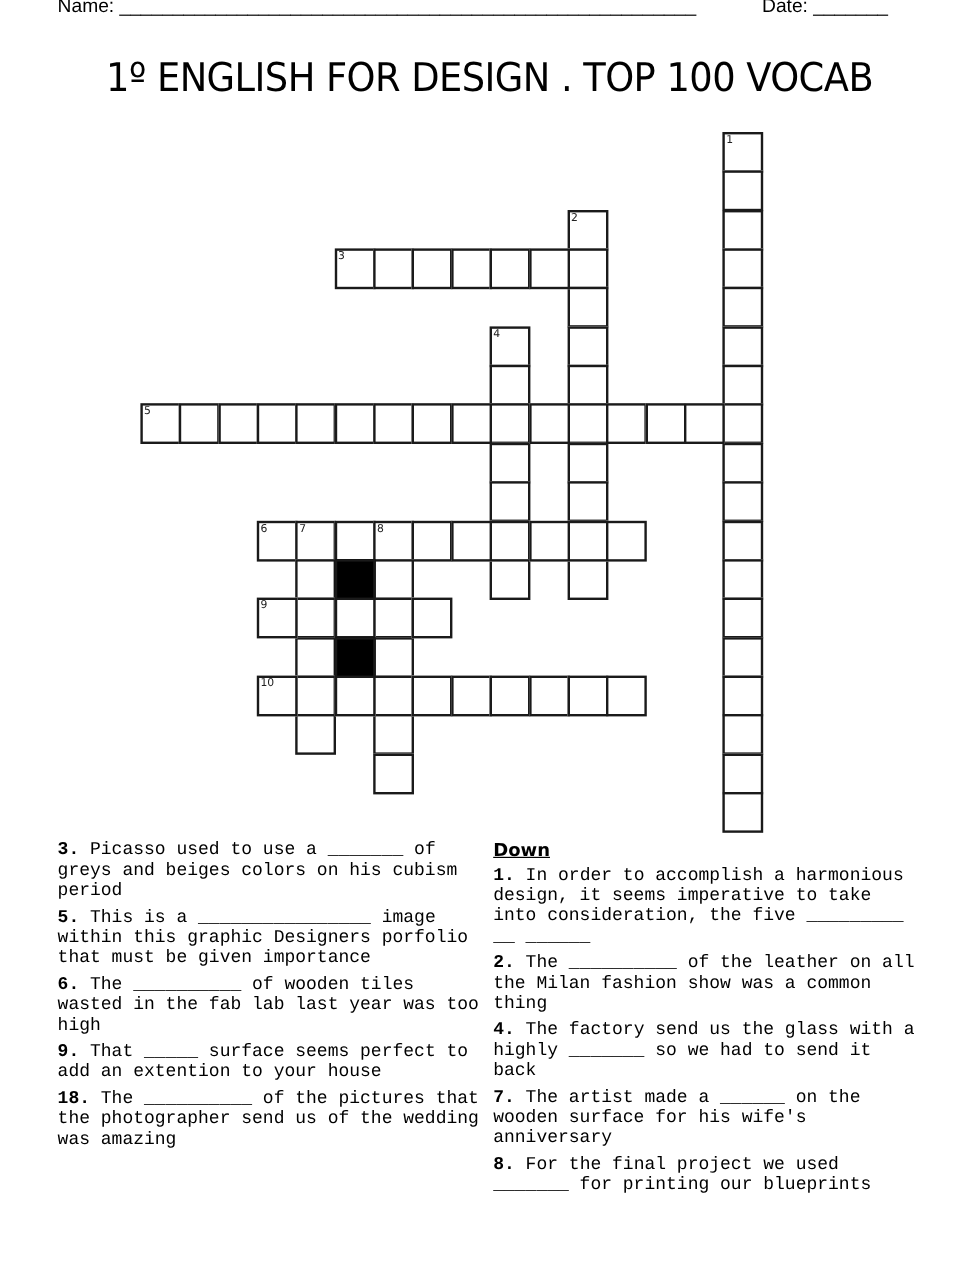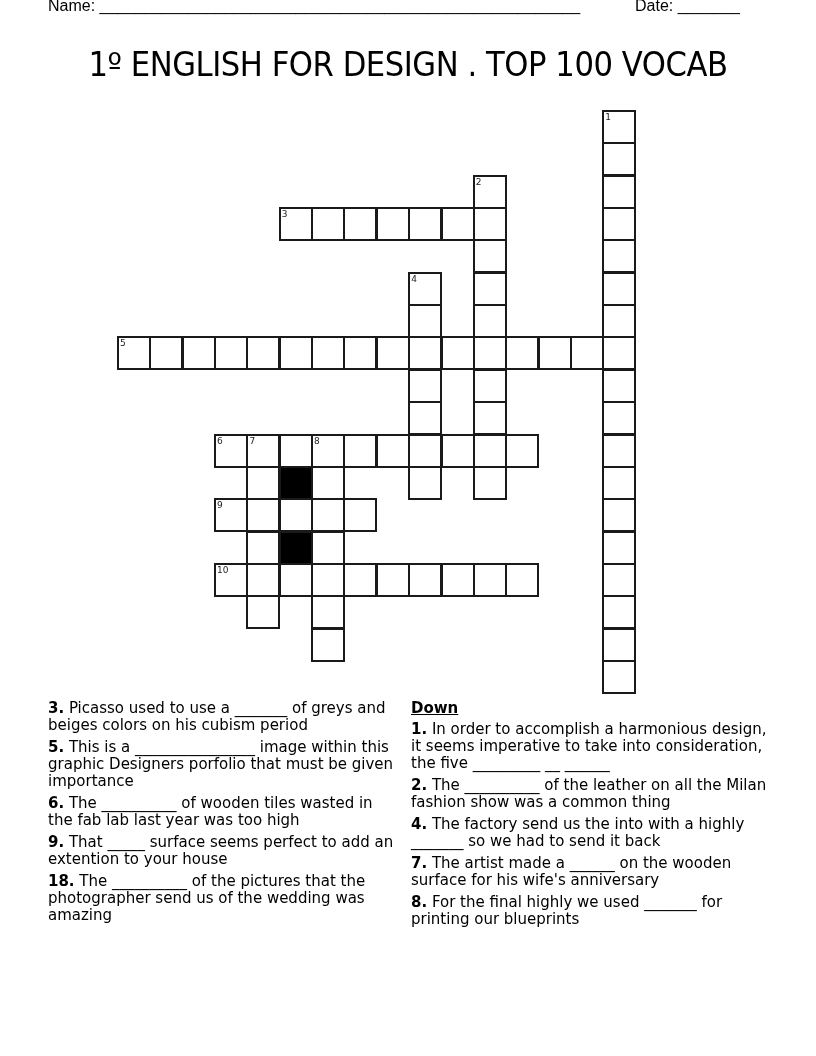--- a/index.html
+++ b/index.html
@@ -29,21 +29,21 @@
       font-family: "DejaVu Sans", sans-serif; font-size: 9px; line-height: 10px; color: #222;
     }
     .clues {
       position: absolute; top: 700px; font-size: 15px; line-height: 17px;
     }
     .clues.across { left: 48px; width: 352px; }
     .clues.down { left: 411px; width: 360px; }
     .clues h3 {
       margin: 0 0 4px 0; font-size: 15px; font-weight: bold; text-decoration: underline;
     }
-    .clue { margin: 0 0 5px 0; }
+    .clue { margin: 0 0 5px 0; font-family: Liberation Mono, monospace; }
     .clue b { font-weight: bold; }
   </style>
 </head>
 <body>
 
 <div class="header-line">
   <span>Name: ______________________________________________________</span>
   <span>Date: _______</span>
 </div>
 
@@ -163,16 +163,16 @@
   <div class="clue"><b>5.</b><span> This is a ________________ image within this graphic Designers porfolio that must be given importance</span></div>
   <div class="clue"><b>6.</b><span> The __________ of wooden tiles wasted in the fab lab last year was too high</span></div>
   <div class="clue"><b>9.</b><span> That _____ surface seems perfect to add an extention to your house</span></div>
   <div class="clue"><b>18.</b><span> The __________ of the pictures that the photographer send us of the wedding was amazing</span></div>
 </div>
 
 <div class="clues down">
   <h3>Down</h3>
   <div class="clue"><b>1.</b><span> In order to accomplish a harmonious design, it seems imperative to take into consideration, the five _________ __ ______</span></div>
   <div class="clue"><b>2.</b><span> The __________ of the leather on all the Milan fashion show was a common thing</span></div>
-  <div class="clue"><b>4.</b><span> The factory send us the into with a highly _______ so we had to send it back</span></div>
+  <div class="clue"><b>4.</b><span> The factory send us the glass with a highly _______ so we had to send it back</span></div>
   <div class="clue"><b>7.</b><span> The artist made a ______ on the wooden surface for his wife's anniversary</span></div>
-  <div class="clue"><b>8.</b><span> For the final highly we used _______ for printing our blueprints</span></div>
+  <div class="clue"><b>8.</b><span> For the final project we used _______ for printing our blueprints</span></div>
 </div>
 
 </body></html>

